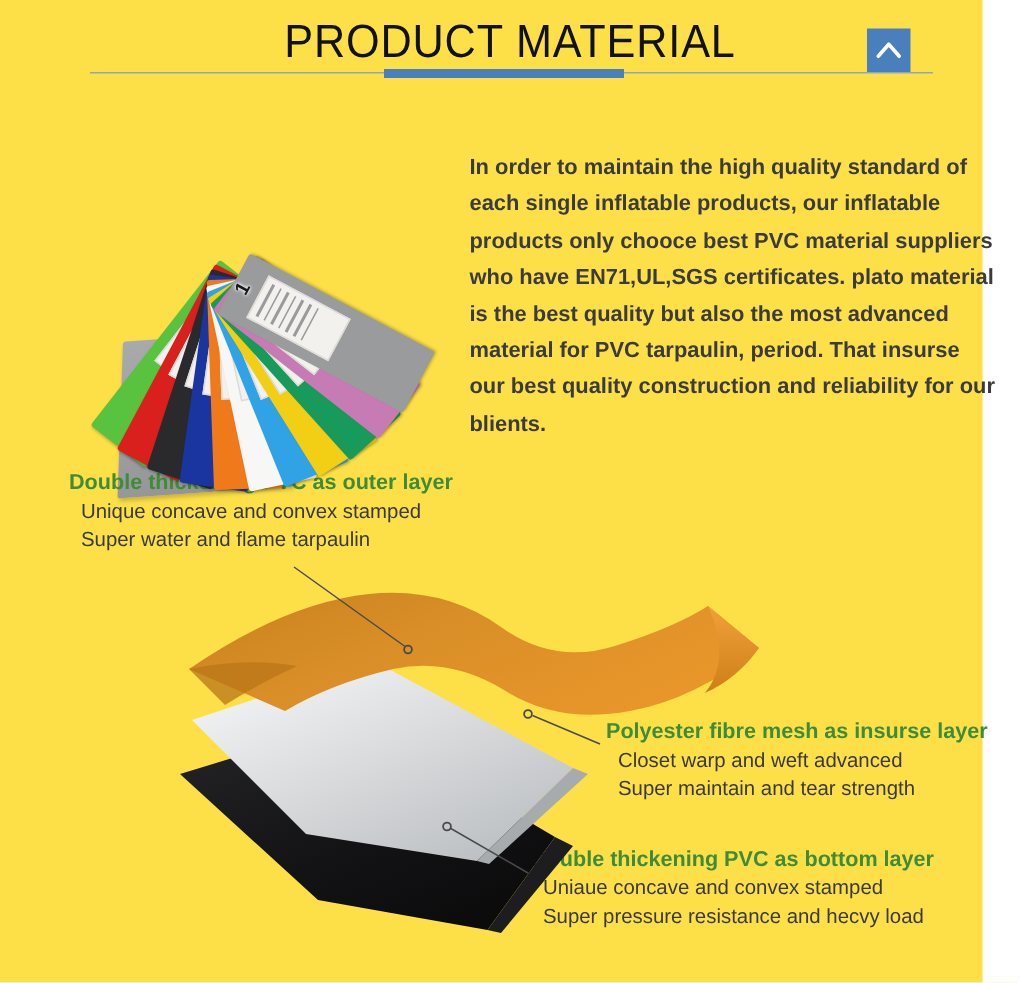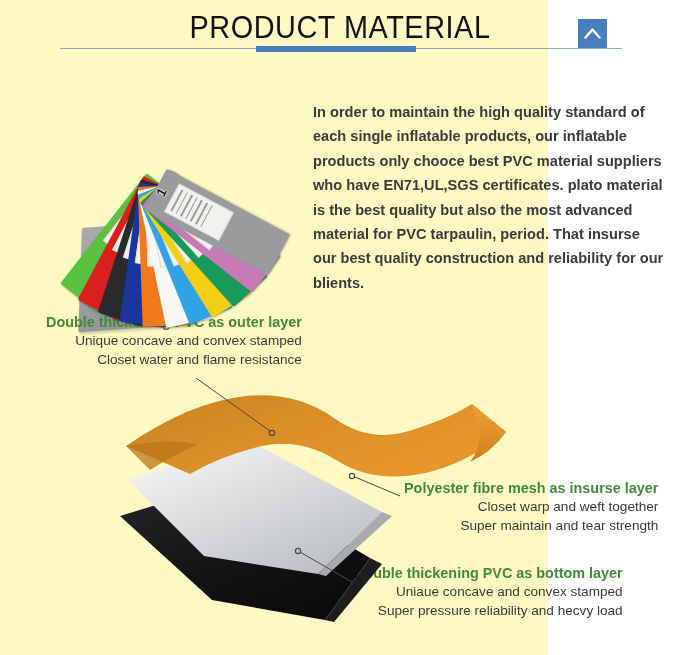--- a/index.html
+++ b/index.html
@@ -2,21 +2,21 @@
 <html><head>
 <meta charset="utf-8">
 <style>
   * { box-sizing: border-box; margin: 0; padding: 0; }
   html, body {
     width: 680px; height: 655px;
     background: #ffffff;
     font-family: "Liberation Sans", sans-serif;
     overflow: hidden;
   }
-  #page { position: relative; width: 548px; height: 655px; background: #fef9c3; }
+  #page { position: relative; width: 655px; height: 655px; background: #fde047; }
 
   
   .header { position: absolute; left: 0; top: 0; width: 680px; height: 60px; }
   .page-title {
     position: absolute; left: 0; top: 10px; width: 680px;
     text-align: center;
     font-family: "Liberation Sans", sans-serif;
     font-size: 31px; font-weight: 400; letter-spacing: 0.6px;
     color: #111112;
     transform: scaleX(0.93); transform-origin: center top;
@@ -89,21 +89,20 @@
   .layer-section { position: absolute; left: 0; top: 300px; width: 680px; height: 355px; }
 
   .lbl { position: absolute; font-family: "Liberation Sans", sans-serif; }
   .lbl .lbl-head {
     font-size: 14.4px; font-weight: 700; color: #3f8b38;
     white-space: nowrap; margin-bottom: 2px;
   }
   .lbl .lbl-line {
     font-size: 13.6px; color: #3a3a3c; white-space: nowrap; line-height: 18.5px;
     padding-left: 8px;
-    text-align: right;
   }
   .lbl-outer  { left: 46px;  top: 14px; }
   .lbl-middle { left: 404px; top: 180px; }
   .lbl-bottom { left: 354px; top: 265px; }
 
   .diagram { position: absolute; left: 120px; top: 88px; width: 420px; height: 250px; }
   .diagram svg { display: block; }
   .leaders { position: absolute; left: 0; top: 0; width: 680px; height: 355px; pointer-events: none; }
 </style>
 </head>
@@ -260,33 +259,33 @@
     <div class="card-front"></div>
   </div>
 
   <p class="intro-copy">In order to maintain the high quality standard of each single inflatable products, our inflatable products only chooce best PVC material suppliers who have EN71,UL,SGS certificates. plato material is the best quality but also the most advanced material for PVC tarpaulin, period. That insurse our best quality construction and reliability for our blients.</p>
 
   <div class="layer-section">
 
     <div class="lbl lbl-outer">
       <div class="lbl-head">Double thickening PVC as outer layer</div>
       <div class="lbl-line">Unique concave and convex stamped</div>
-      <div class="lbl-line">Closet water and flame resistance</div>
+      <div class="lbl-line">Super water and flame tarpaulin</div>
     </div>
 
     <div class="lbl lbl-middle">
       <div class="lbl-head">Polyester fibre mesh as insurse layer</div>
-      <div class="lbl-line">Closet warp and weft together</div>
+      <div class="lbl-line">Closet warp and weft advanced</div>
       <div class="lbl-line">Super maintain and tear strength</div>
     </div>
 
     <div class="lbl lbl-bottom">
       <div class="lbl-head">Double thickening PVC as bottom layer</div>
       <div class="lbl-line">Uniaue concave and convex stamped</div>
-      <div class="lbl-line">Super pressure reliability and hecvy load</div>
+      <div class="lbl-line">Super pressure resistance and hecvy load</div>
     </div>
 
     <div class="diagram">
       <svg width="420" height="250" viewBox="0 0 420 250" aria-hidden="true">
         <defs>
           <linearGradient id="gOrangeTop" x1="0" y1="0" x2="1" y2="0.5">
             <stop offset="0%" stop-color="#c9821f"></stop>
             <stop offset="45%" stop-color="#d98e27"></stop>
             <stop offset="100%" stop-color="#e8962a"></stop>
           </linearGradient>

